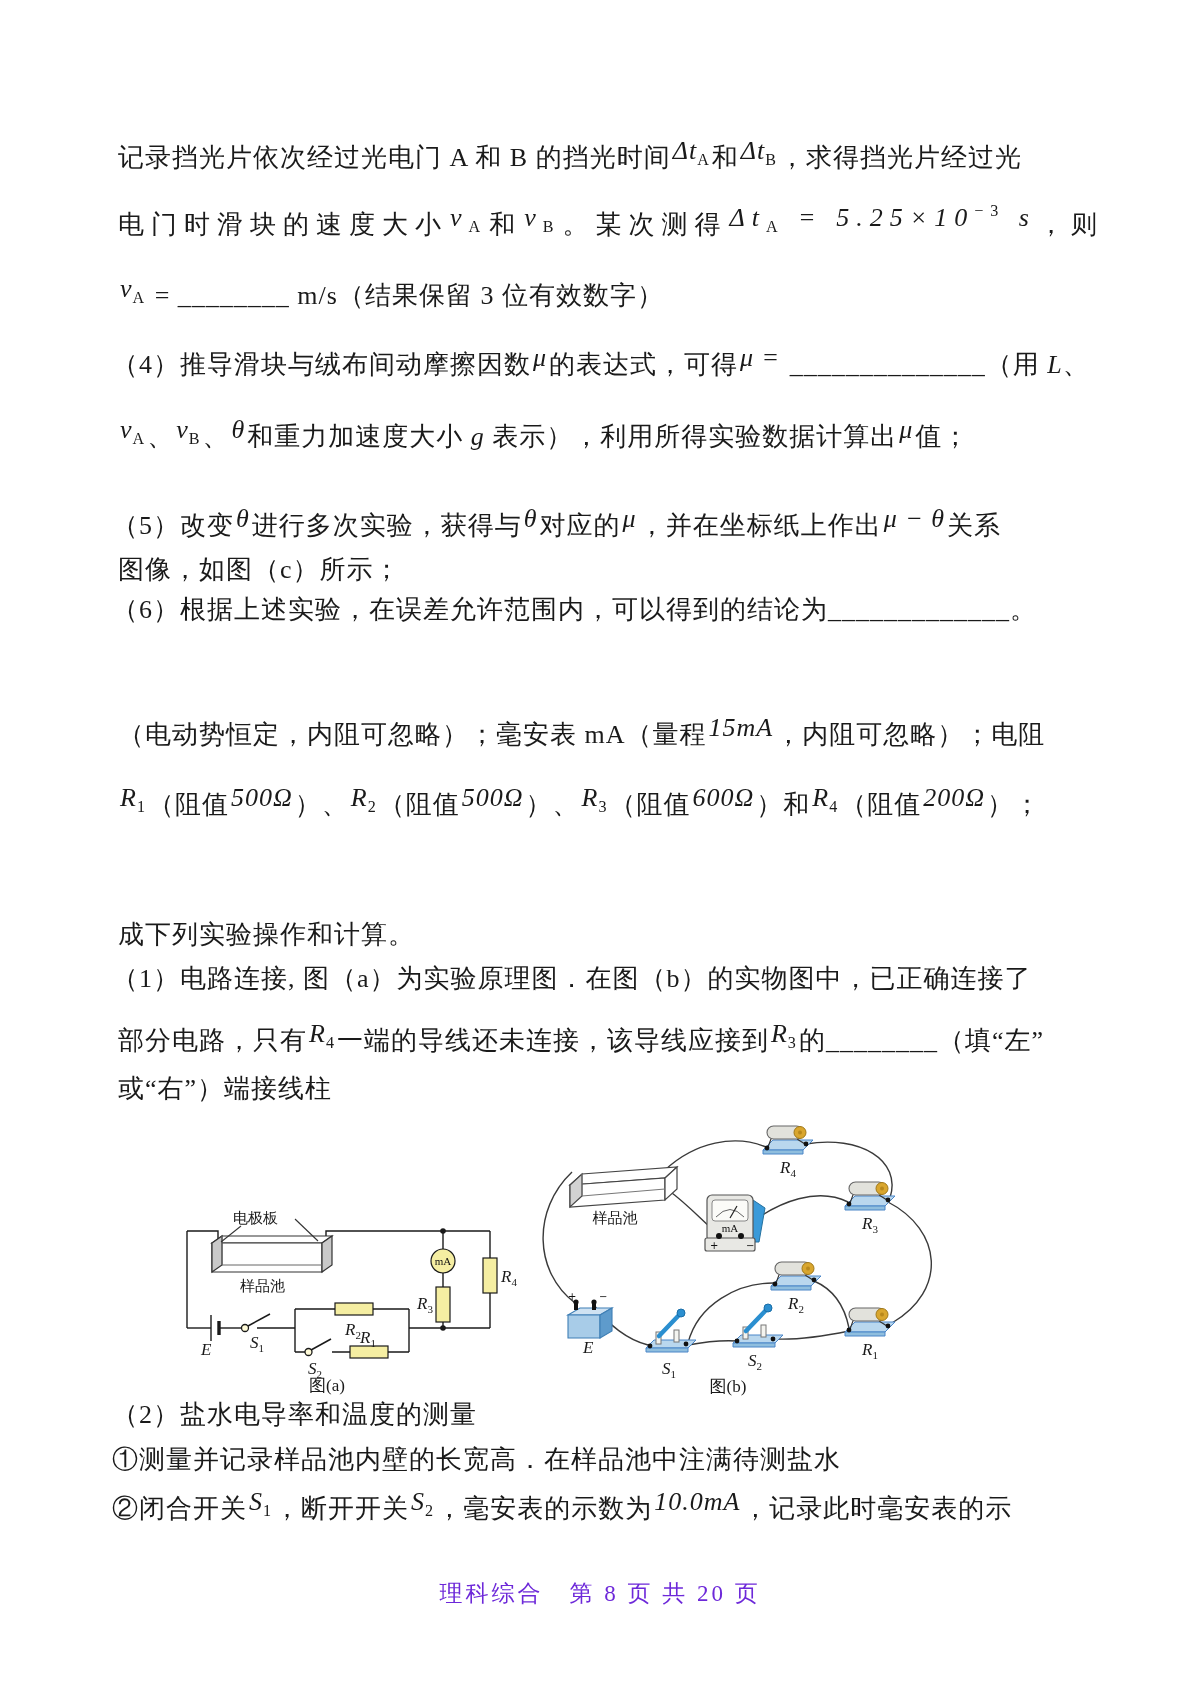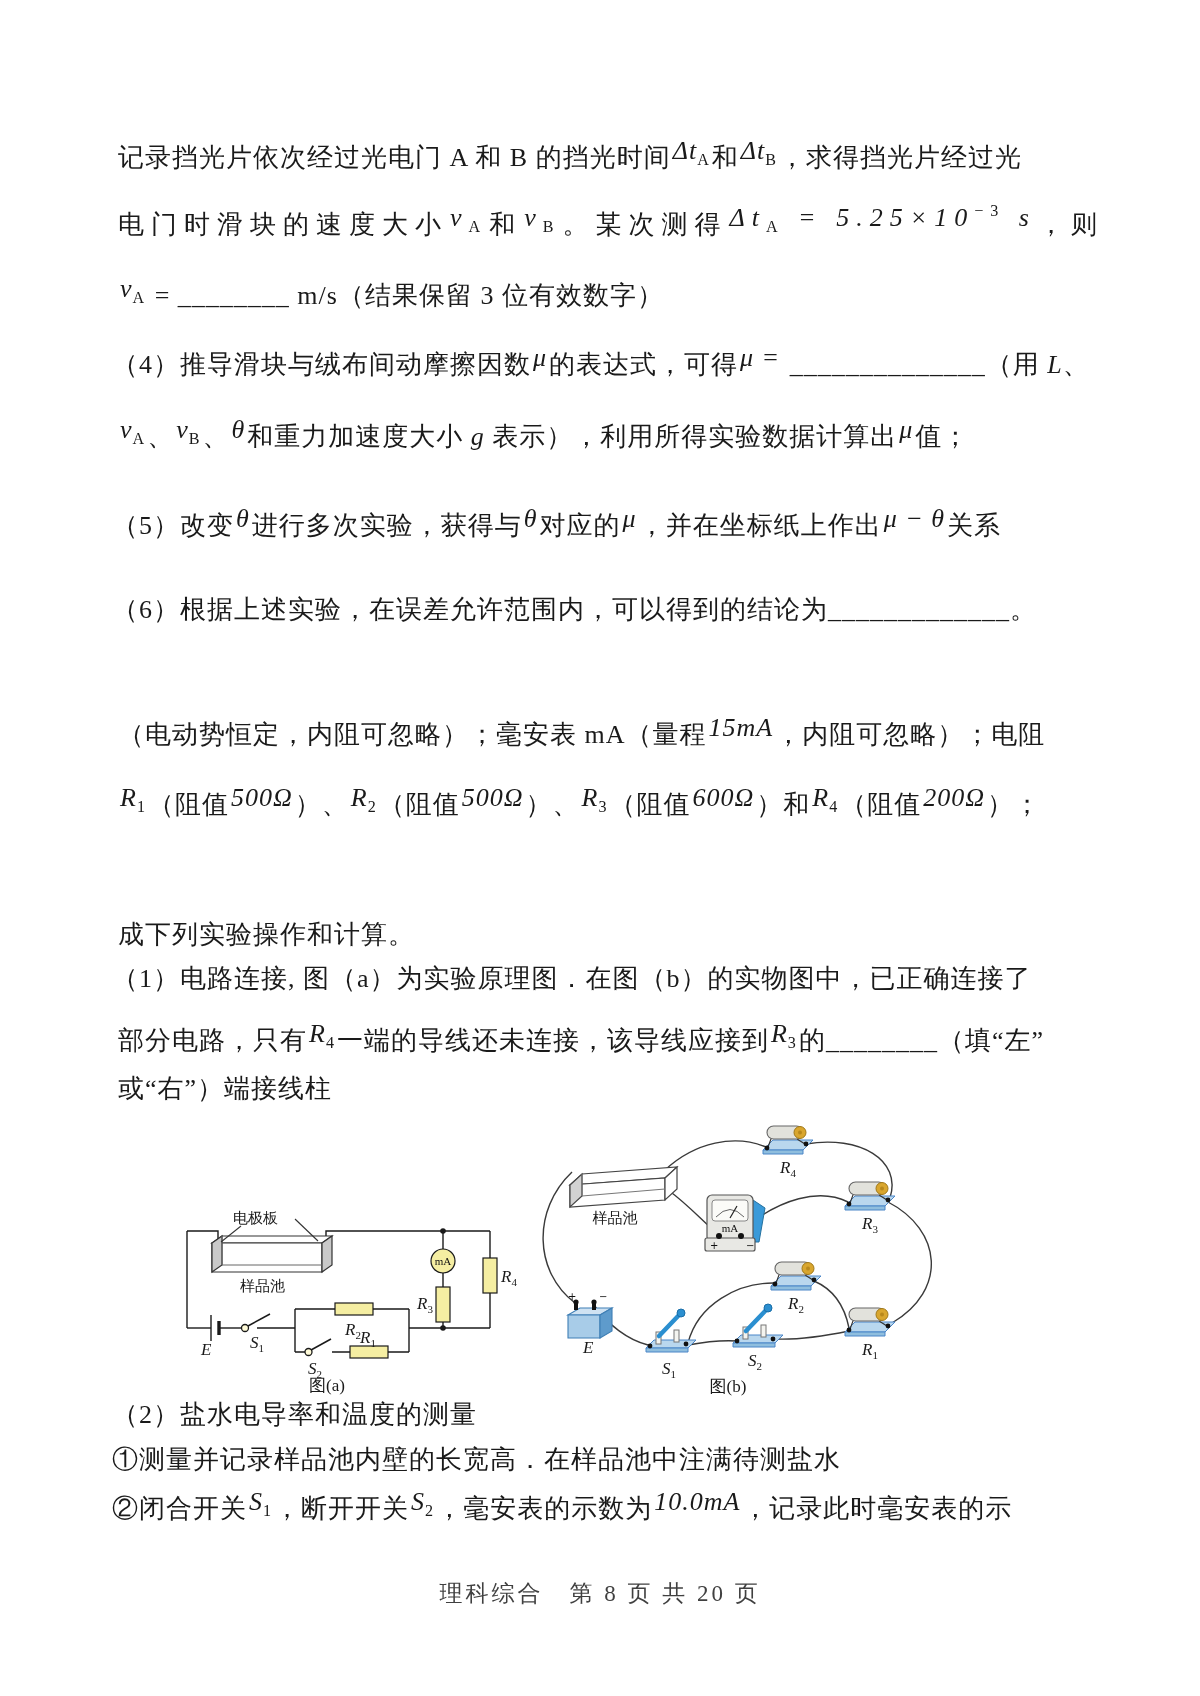--- a/index.html
+++ b/index.html
@@ -30,21 +30,21 @@
   }
   .it{font-style:italic;font-family:"Liberation Serif","DejaVu Serif",serif;}
   sub{font-size:0.62em;font-style:normal;line-height:0;}
   sup{font-size:0.62em;font-style:normal;line-height:0;}
   .footer{
     position:absolute;
     top:1578px;left:0;width:100%;
     text-align:center;
     font-size:23px;
     letter-spacing:3px;
-    color:#404040;
+    color:#6d28d9;
   }
   .figsvg{position:absolute;}
   .fig-a{left:145px;top:1195px;}
   .fig-b{left:500px;top:1090px;}
   svg text{font-family:"Liberation Serif","DejaVu Serif",serif;}
   .cnlbl{font-size:15px;fill:#1a1a1a;}
   .caption{font-size:17px;fill:#1a1a1a;}
   .varlbl{font-size:17px;font-style:italic;fill:#1a1a1a;}
   .svgsub{font-size:11px;font-style:normal;}
   .pm{font-size:10px;fill:#111;font-family:"DejaVu Sans",sans-serif;}
@@ -54,20 +54,21 @@
 <body>
 
 <div class="page">
 
   <div class="line" style="top:141px">记录挡光片依次经过光电门 A 和 B 的挡光时间<span class="fm">Δt<sub>A</sub></span>和<span class="fm">Δt<sub>B</sub></span>，求得挡光片经过光</div>
   <div class="line spread" style="top:208px">电门时滑块的速度大小<span class="fm">v<sub>A</sub></span>和<span class="fm">v<sub>B</sub></span>。某次测得<span class="fm">Δt<sub>A</sub> = 5.25×10<sup>−3</sup> s</span>，则</div>
   <div class="line" style="top:279px"><span class="fm">v<sub>A</sub></span> = ________ m/s（结果保留 3 位有效数字）</div>
   <div class="line indent" style="top:348px">（4）推导滑块与绒布间动摩擦因数<span class="fm">μ</span>的表达式，可得<span class="fm">μ =</span> ______________（用 <span class="it">L</span>、</div>
   <div class="line" style="top:420px"><span class="fm">v<sub>A</sub></span>、<span class="fm">v<sub>B</sub></span>、<span class="fm">θ</span>和重力加速度大小 <span class="it">g</span> 表示），利用所得实验数据计算出<span class="fm">μ</span>值；</div>
   <div class="line indent" style="top:509px">（5）改变<span class="fm">θ</span>进行多次实验，获得与<span class="fm">θ</span>对应的<span class="fm">μ</span>，并在坐标纸上作出<span class="fm">μ − θ</span>关系</div>
+  <div class="line" style="top:553px">图像，如图（c）所示；</div>
   <div class="line indent" style="top:593px">（6）根据上述实验，在误差允许范围内，可以得到的结论为_____________。</div>
   <div class="line" style="top:718px">（电动势恒定，内阻可忽略）；毫安表 mA（量程<span class="fm">15mA</span>，内阻可忽略）；电阻</div>
   <div class="line" style="top:788px"><span class="fm">R<sub>1</sub></span>（阻值<span class="fm">500Ω</span>）、<span class="fm">R<sub>2</sub></span>（阻值<span class="fm">500Ω</span>）、<span class="fm">R<sub>3</sub></span>（阻值<span class="fm">600Ω</span>）和<span class="fm">R<sub>4</sub></span>（阻值<span class="fm">200Ω</span>）；</div>
   <div class="line" style="top:918px">成下列实验操作和计算。</div>
   <div class="line indent" style="top:962px">（1）电路连接, 图（a）为实验原理图．在图（b）的实物图中，已正确连接了</div>
   <div class="line" style="top:1024px">部分电路，只有<span class="fm">R<sub>4</sub></span>一端的导线还未连接，该导线应接到<span class="fm">R<sub>3</sub></span>的________（填“左”</div>
   <div class="line" style="top:1072px">或“右”）端接线柱</div>
   <div class="line indent" style="top:1398px">（2）盐水电导率和温度的测量</div>
   <div class="line indent" style="top:1443px">①测量并记录样品池内壁的长宽高．在样品池中注满待测盐水</div>
   <div class="line indent" style="top:1492px">②闭合开关<span class="fm">S<sub>1</sub></span>，断开开关<span class="fm">S<sub>2</sub></span>，毫安表的示数为<span class="fm">10.0mA</span>，记录此时毫安表的示</div>

